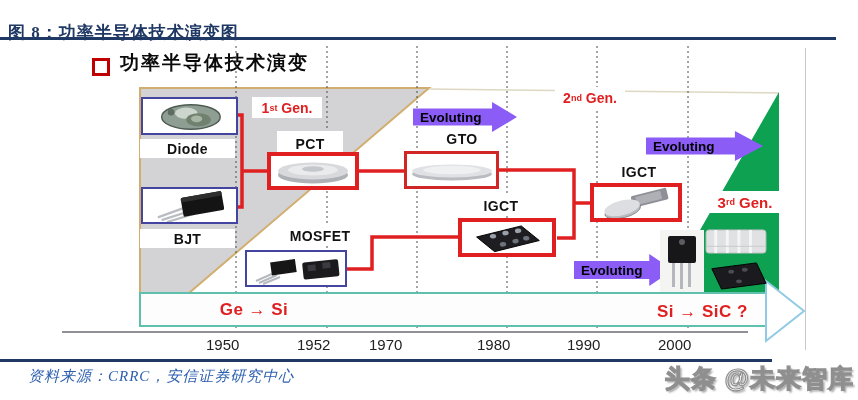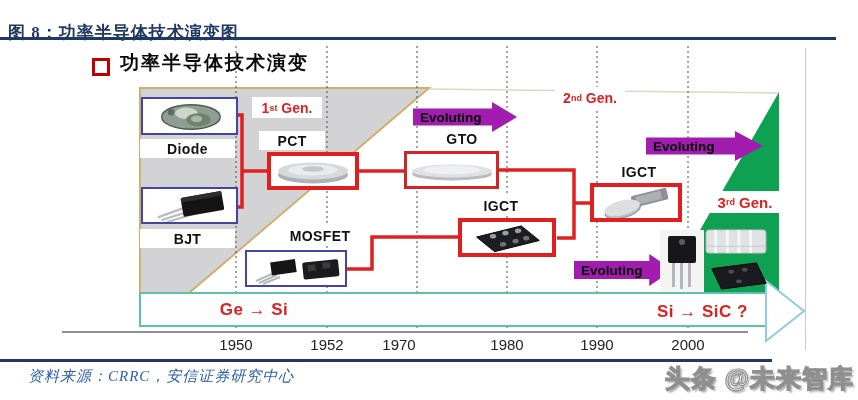--- a/index.html
+++ b/index.html
@@ -14,26 +14,26 @@
   .inner-title{font-size:19px;font-weight:bold;color:#0a0a0a;letter-spacing:2px;}
   .lbl{background:#fff;display:flex;align-items:center;justify-content:center;
        font-weight:bold;font-size:14px;color:#111;z-index:3;letter-spacing:.4px;}
   .imgbox{background:#fff;z-index:3;display:flex;align-items:center;justify-content:center;}
   .b-blue{border:2.5px solid #4445A0;}
   .b-red4{border:4px solid #E02020;}
   .b-red3{border:3px solid #D02626;}
   .gen{background:#fff;color:#E02020;font-weight:bold;font-size:14px;z-index:3;
        display:flex;align-items:center;justify-content:center;}
   .gen sup{font-size:9px;}
-  .evo{background:#a21caf;z-index:2;display:flex;align-items:center;
+  .evo{background:#8b5cf6;z-index:2;display:flex;align-items:center;
        padding-left:7px;font-weight:bold;font-size:13.5px;color:#000;
        clip-path:polygon(0 22%,76% 22%,76% 0,100% 50%,76% 100%,76% 78%,0 78%);}
   .band-lbl{color:#E02020;font-weight:bold;font-size:17px;z-index:3;
             display:flex;align-items:center;justify-content:center;letter-spacing:.5px;}
-  .year{width:60px;text-align:center;font-size:15px;color:#222;z-index:3;}
+  .year{width:60px;font-size:15px;color:#222;z-index:3;}
   .greenimg{z-index:2;display:flex;align-items:center;justify-content:center;}
   .source{font-size:15px;font-style:italic;color:#2C5FAF;
           font-family:"Liberation Serif",serif;letter-spacing:1px;z-index:3;}
   .watermark{font-size:25px;font-weight:bold;color:#fdfdfd;text-align:right;z-index:3;
              -webkit-text-stroke:1.2px #8f8f8f;
              text-shadow:2px 2px 2px rgba(120,120,120,.65);letter-spacing:1px;}
   svg.canvas{position:absolute;left:0;top:0;z-index:1;}
 </style>
 </head>
 <body>
@@ -117,21 +117,21 @@
       <path d="M45,24 L14,34" stroke="#B9BDC2" stroke-width="2.5"></path>
       <path d="M50,27 L20,36" stroke="#B9BDC2" stroke-width="2.5"></path>
       <g transform="rotate(-10 57 16)">
         <rect x="36" y="6" width="45" height="21" rx="2" fill="#141414"></rect>
         <rect x="36" y="6" width="45" height="5" rx="2" fill="#2E2E2E"></rect>
       </g>
     </svg>
   </div>
   <div class="abs lbl" style="left:140px;top:229px;width:95px;height:19px;">BJT</div>
 
-  <div class="abs lbl" style="left:259px;top:131px;width:66px;height:19px;">PCT</div>
+  <div class="abs lbl" style="left:277px;top:131px;width:66px;height:25px;">PCT</div>
   <div class="abs imgbox b-red4" style="left:267px;top:152px;width:84px;height:30px;">
     <svg width="84" height="30" viewBox="0 0 84 30">
       <ellipse cx="42" cy="19" rx="35" ry="8.5" fill="#AEB1B6"></ellipse>
       <ellipse cx="42" cy="15" rx="35" ry="8.5" fill="#D7D9DC"></ellipse>
       <ellipse cx="42" cy="14" rx="25" ry="5.5" fill="#E9EBED"></ellipse>
       <ellipse cx="42" cy="13" rx="11" ry="2.8" fill="#C4C7CB"></ellipse>
     </svg>
   </div>
 
   <div class="abs lbl" style="left:433px;top:129px;width:58px;height:19px;">GTO</div>

